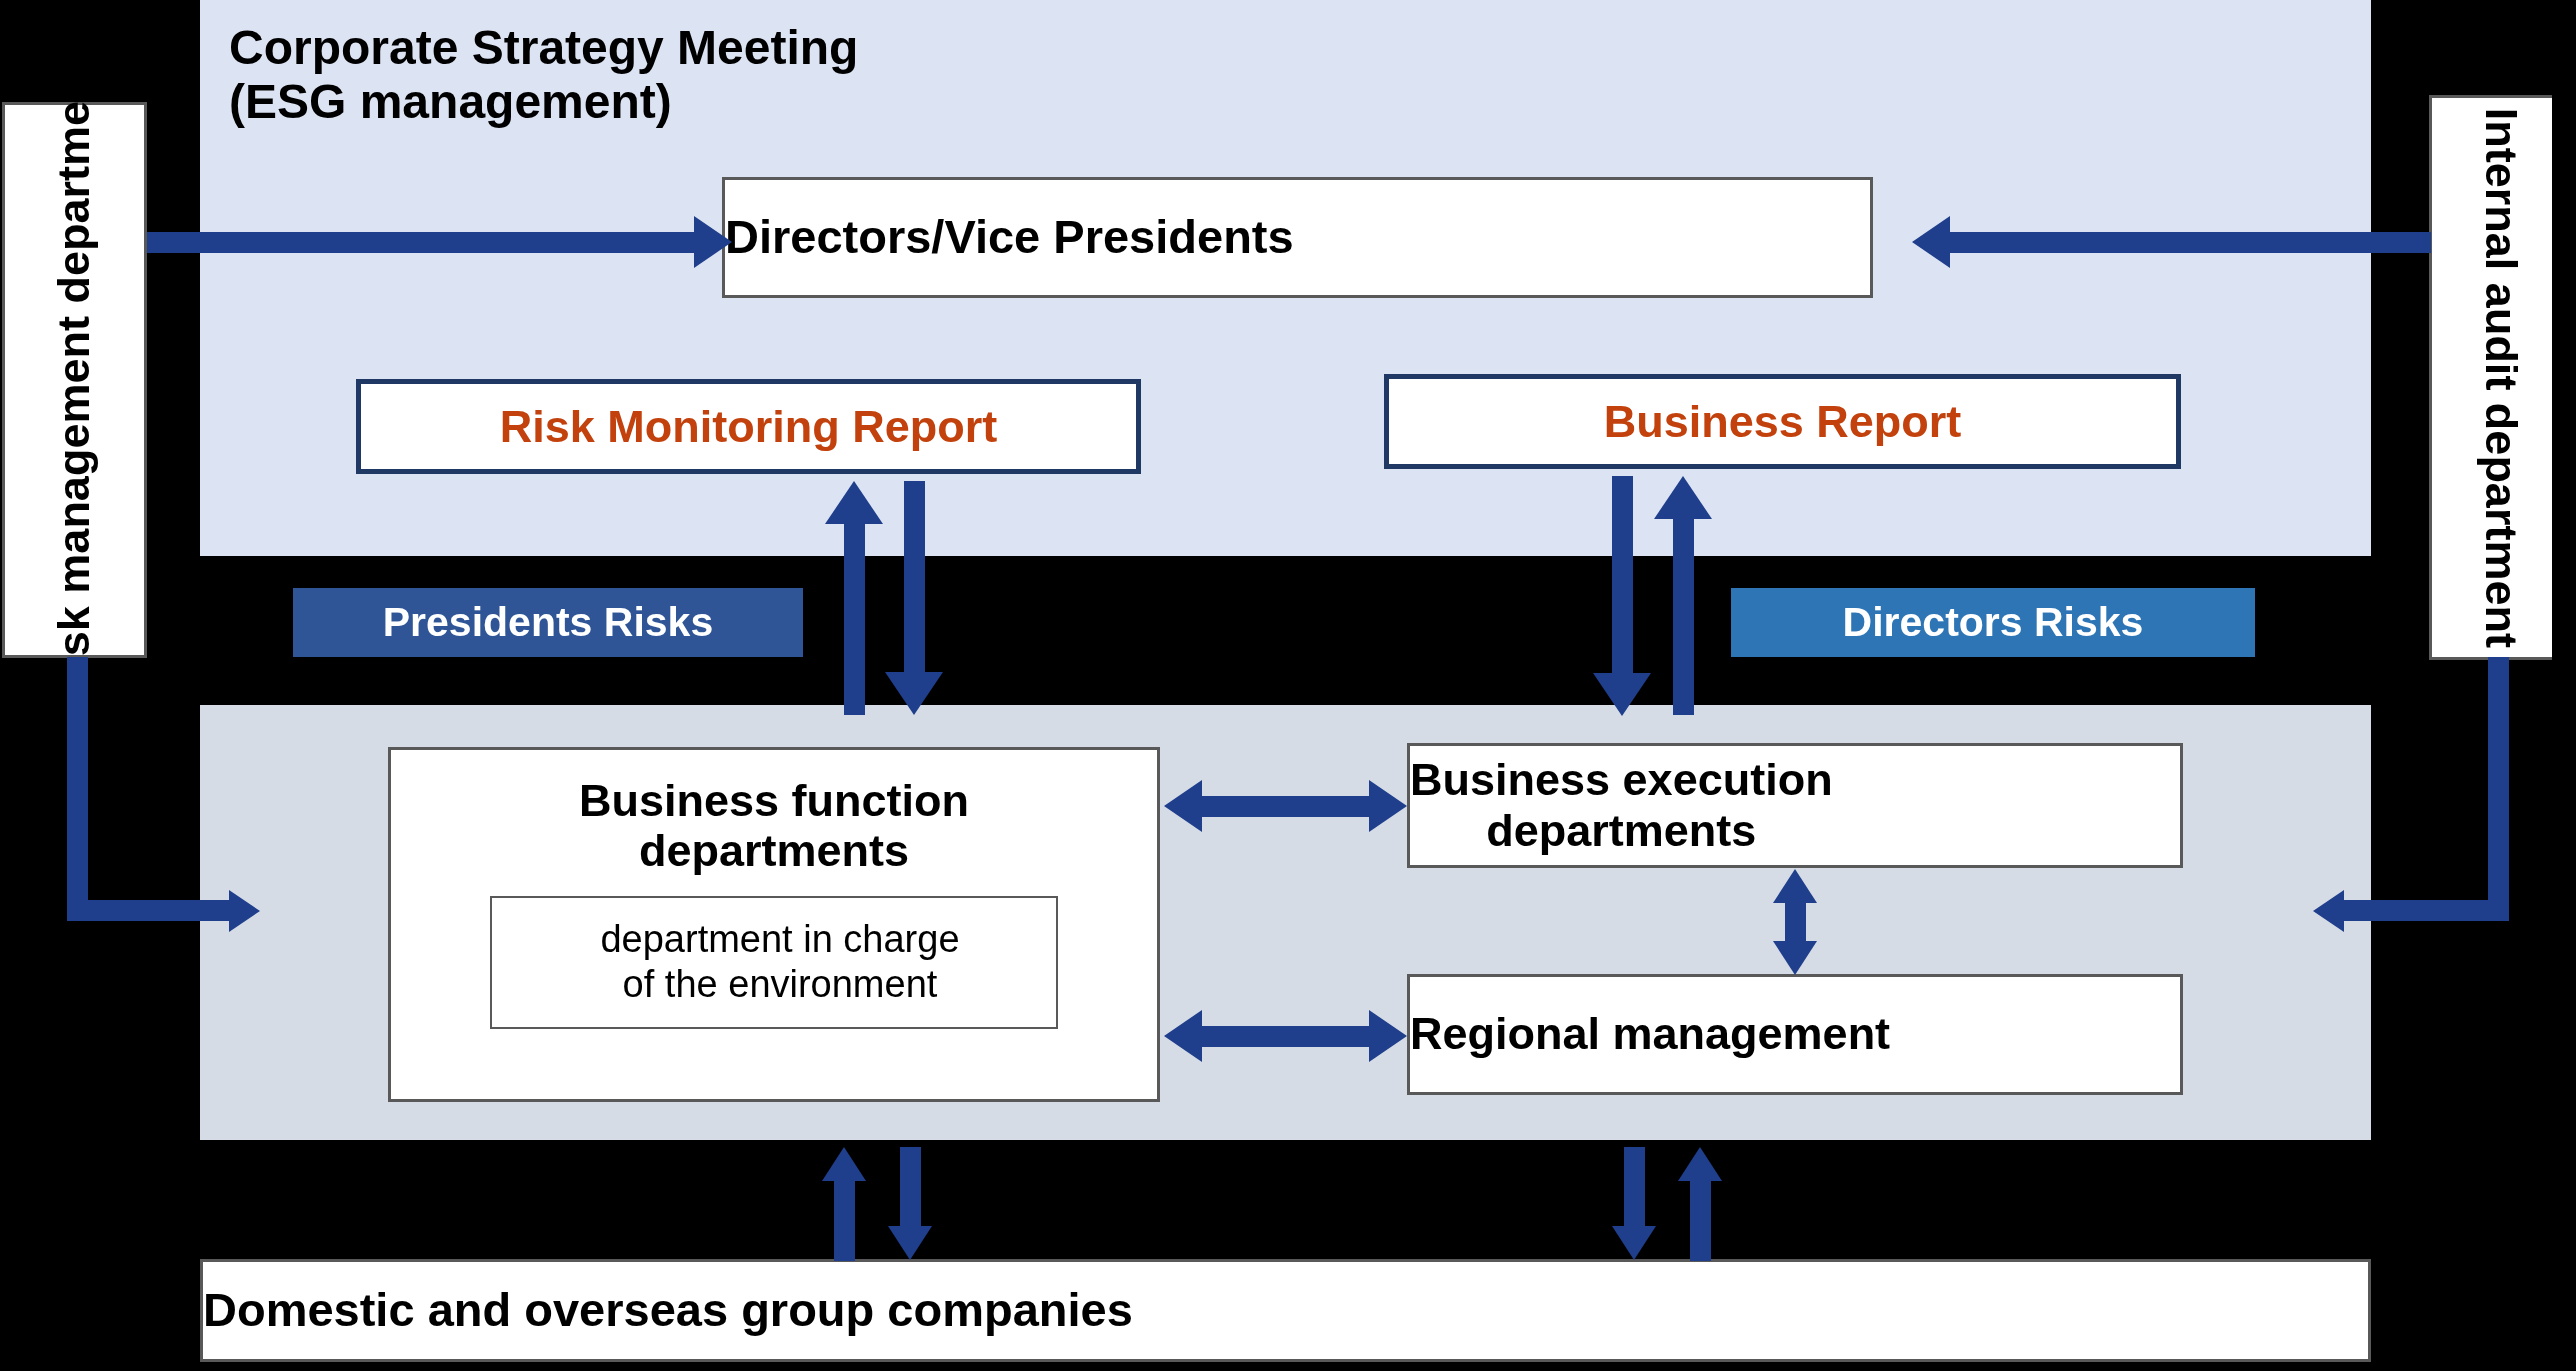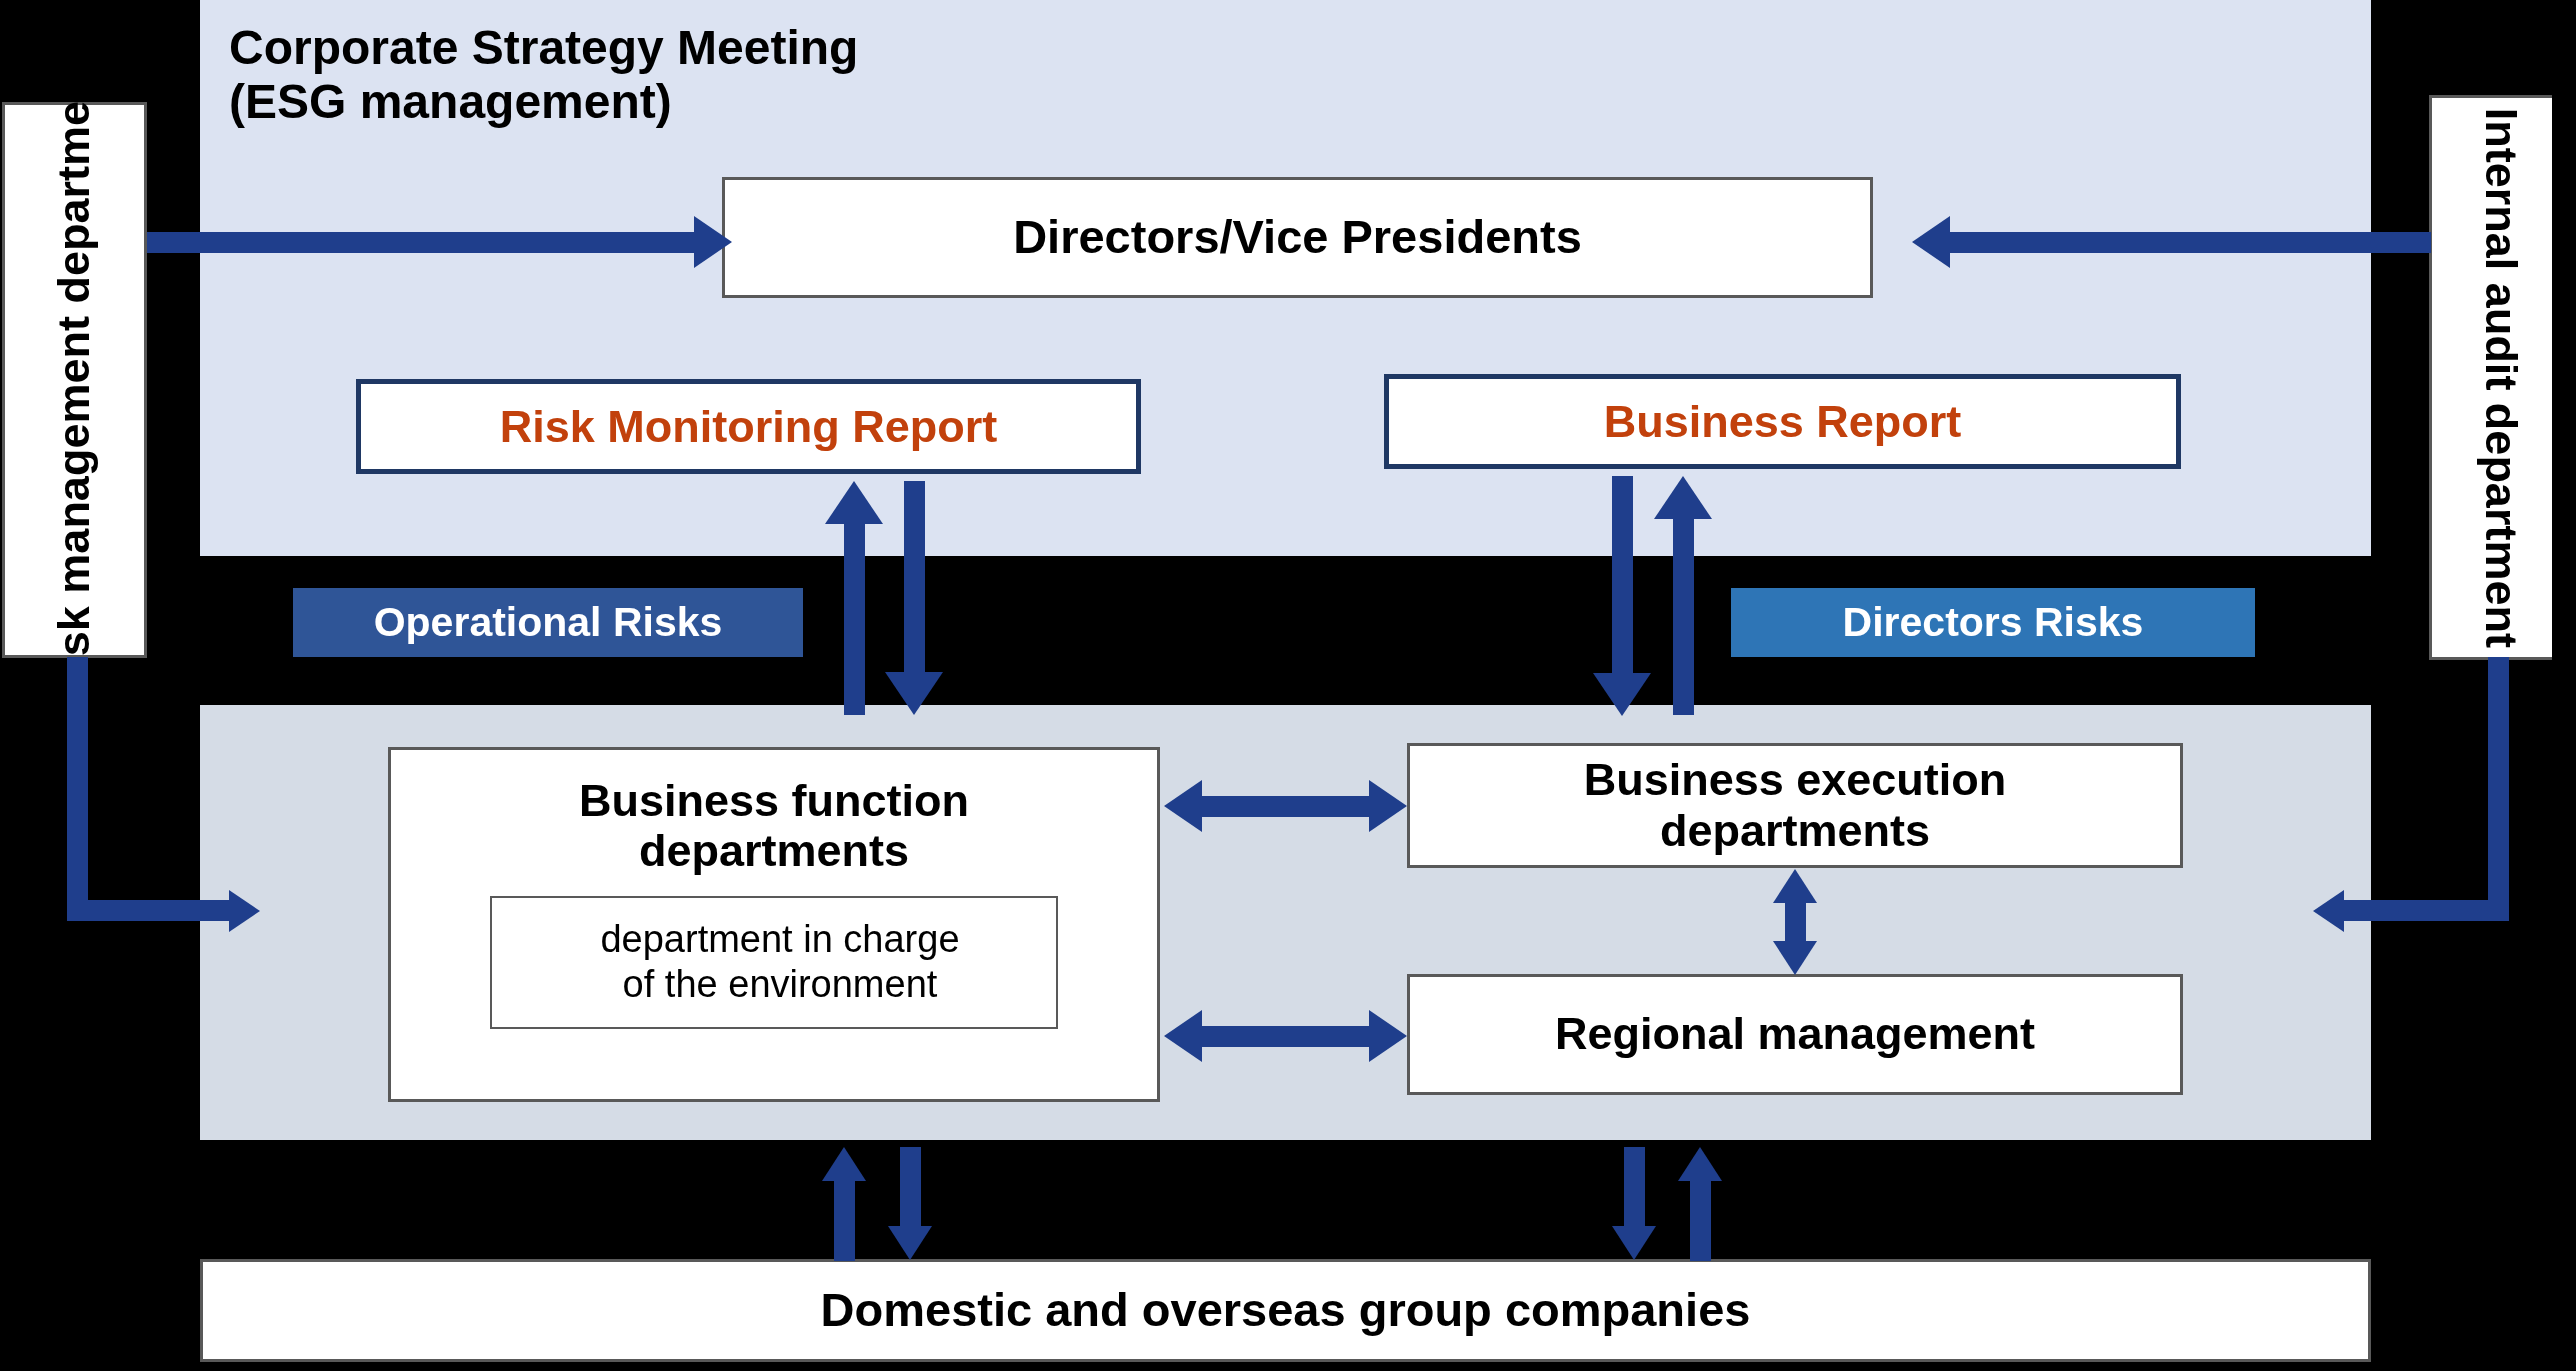--- a/index.html
+++ b/index.html
@@ -20,21 +20,21 @@
     border:1.7px solid #DCE3F2;
   }
   .panel-mid{
     background:#D5DCE6;
   }
 
   
   .card{
     background:#FFFFFF;
     border:3.4px solid #595959;
-    display:flex;align-items:center;justify-content:center;
+    display:flex;align-items:center;
     text-align:center;
     color:#000;
     font-weight:bold;
     line-height:1.12;
   }
   .card-thin{border-width:2.6px;padding-left:12px;}
 
   
   .report{
     background:#FFFFFF;
@@ -114,21 +114,21 @@
     <span class="side-txt rot-ccw" style="font-size:45px;">Risk management
 department</span>
   </div>
 
   <div class="abs side" style="left:2429px;top:95px;width:145px;height:565px;">
     <span class="side-txt rot-cw" style="font-size:45px;">Internal audit
 department</span>
   </div>
 
   <div class="abs badge" style="left:293px;top:588px;width:510px;height:69px;font-size:41px;background:#2F5597;">
-    <span>Operational Risks</span>
+    <span>Presidents Risks</span>
   </div>
 
   <div class="abs badge" style="left:1731px;top:588px;width:524px;height:69px;font-size:41px;background:#2E75B6;">
     <span>Directors Risks</span>
   </div>
 
   <div class="abs panel-mid" style="left:200px;top:705px;width:2171px;height:435px;"></div>
 
   <div class="abs card" style="left:388px;top:747px;width:772px;height:355px;flex-direction:column;justify-content:flex-start;padding-top:26px;font-size:45px;">
     <span style="white-space:pre-line;">Business function

